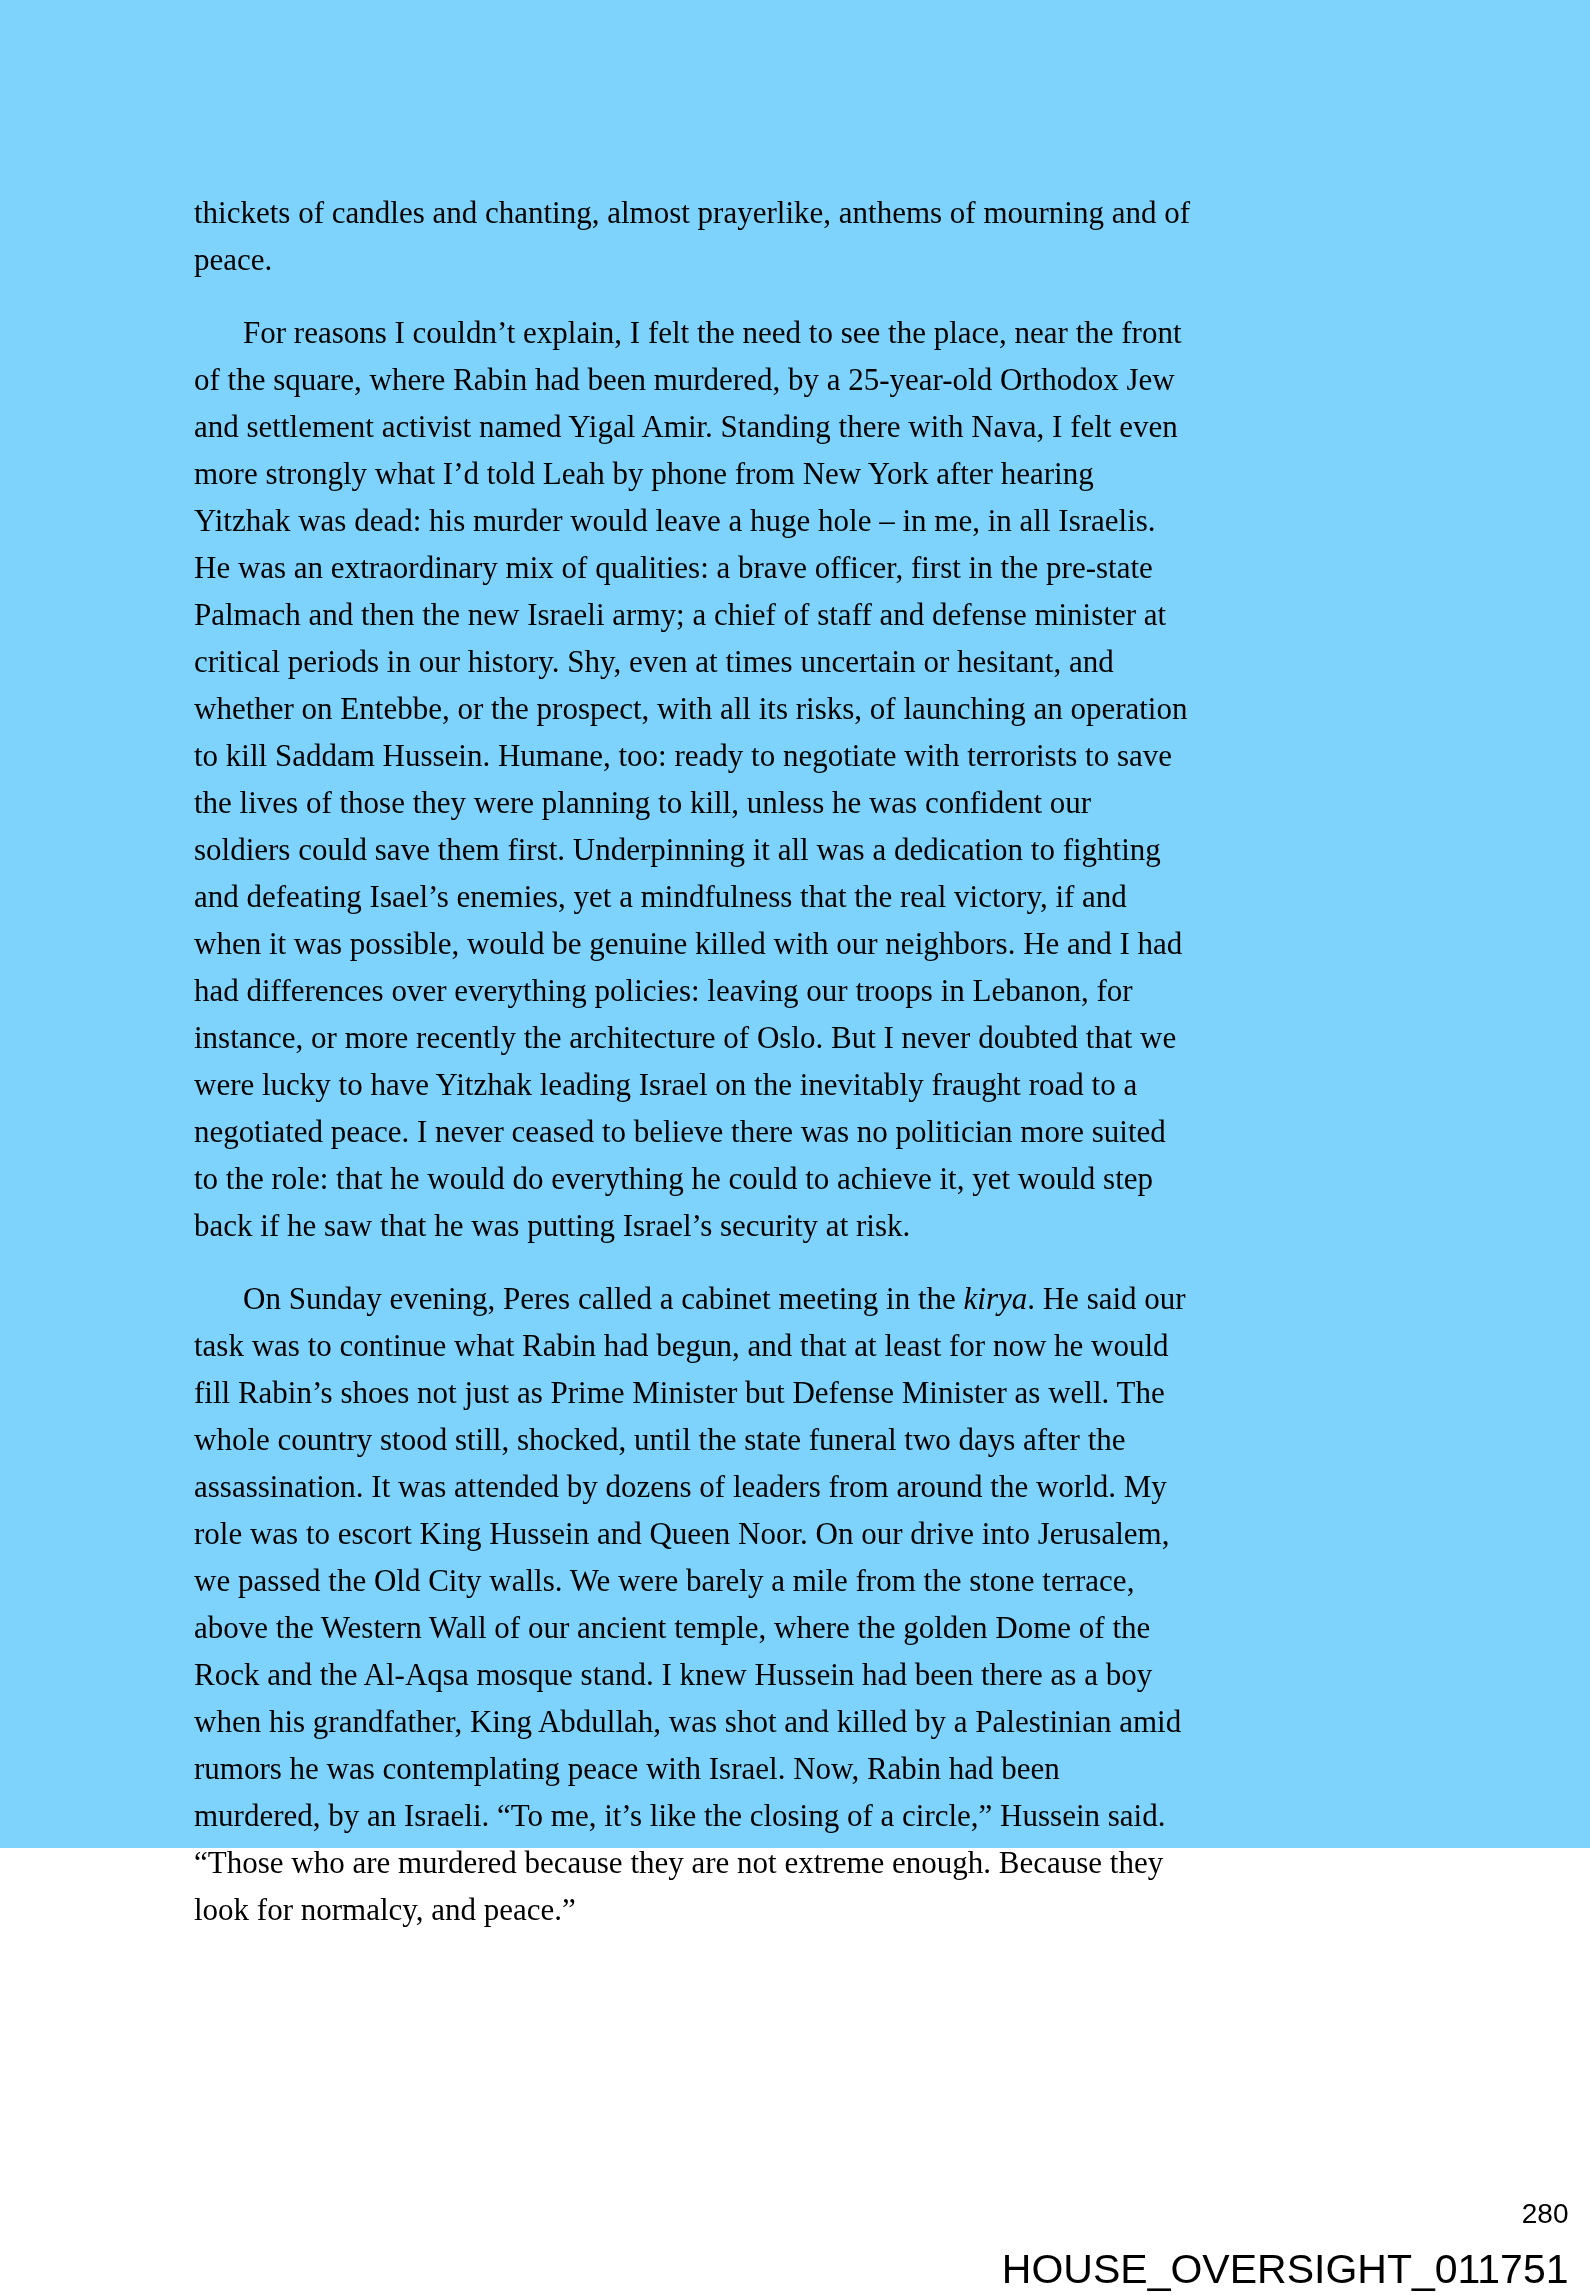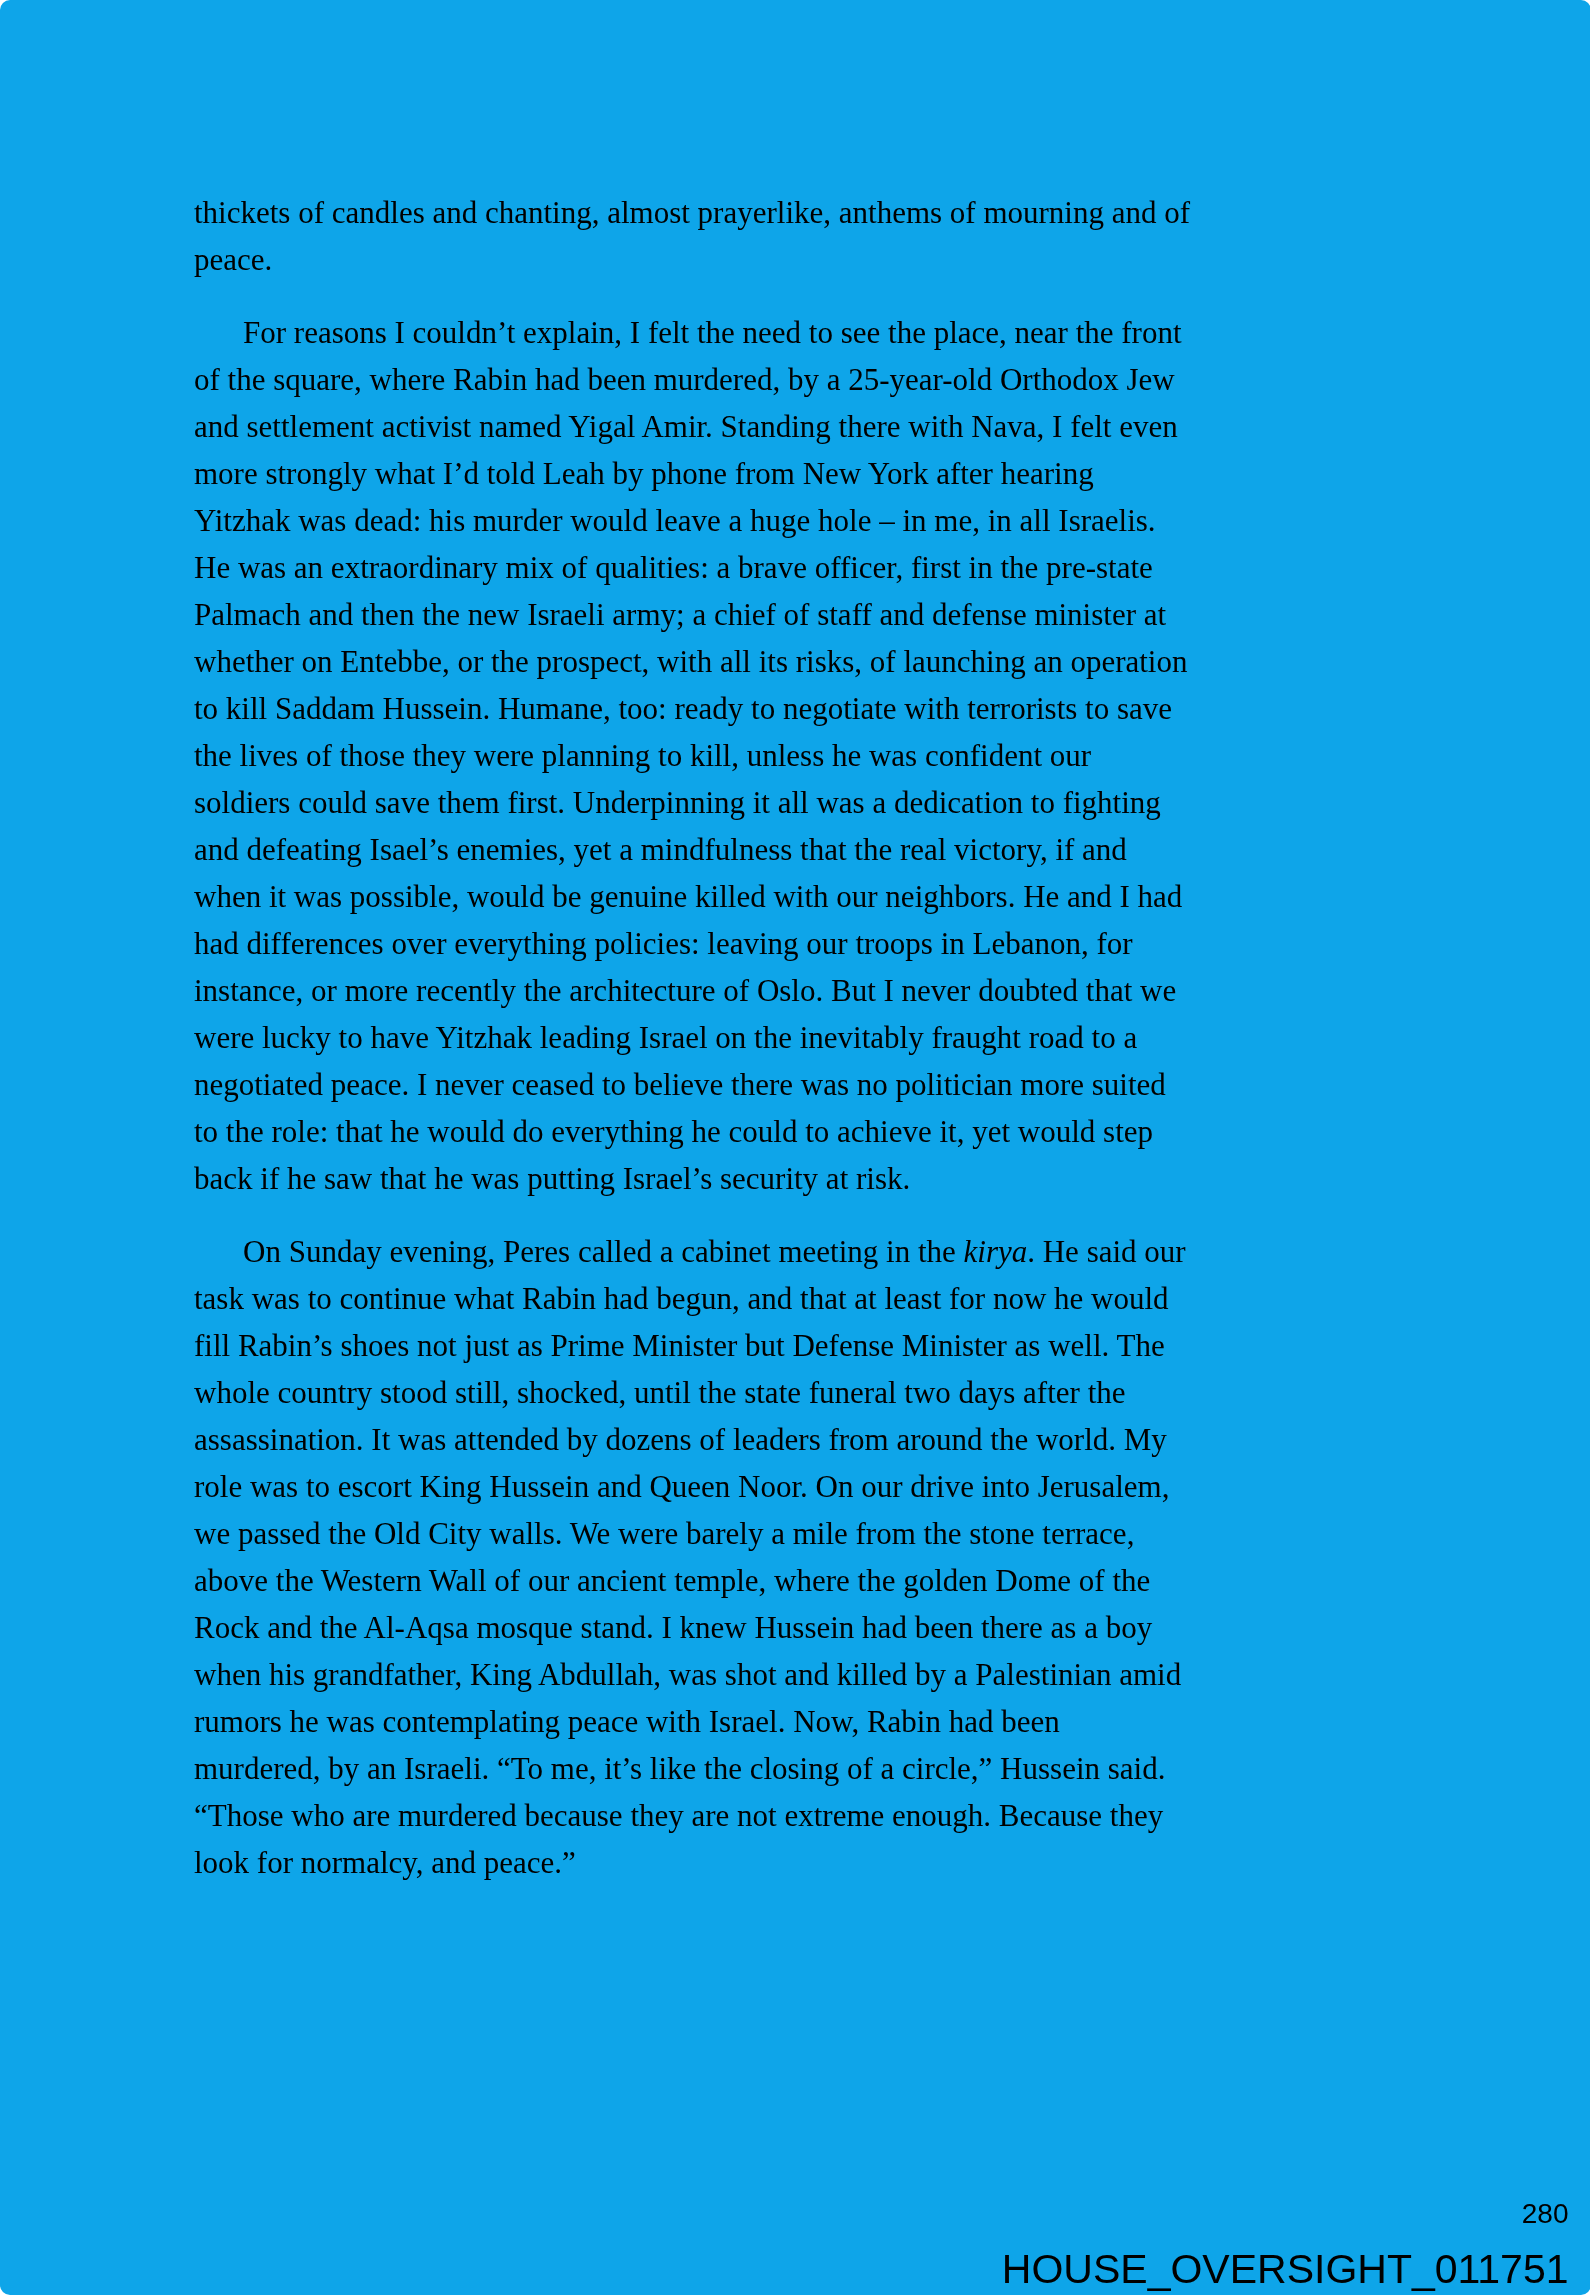--- a/index.html
+++ b/index.html
@@ -6,23 +6,22 @@
   body {
     width: 1591px; height: 2295px;
     background: #ffffff;
     position: relative;
     font-family: "Liberation Serif", serif;
     color: #000000;
     overflow: hidden;
   }
   .page {
     position: absolute; left: 0; top: 0;
-    width: 1591px; height: 2295px;
-    background: #0ea5e9;
-    border-radius: 10px;
+    width: 1591px; height: 1848px;
+    background: #7dd3fc;
   }
   .text-block {
     position: absolute;
     left: 194px; top: 189px;
     width: 1206px;
     font-size: 31px;
     line-height: 47px;
     letter-spacing: 0px;
   }
   .para { margin: 0 0 26px 0; }
@@ -63,20 +62,21 @@
 
     <div class="para">
       <div class="line indent">For reasons I couldn’t explain, I felt the need to see the place, near the front</div>
       <div>
           <div class="line">of the square, where Rabin had been murdered, by a 25-year-old Orthodox Jew</div>
           <div class="line">and settlement activist named Yigal Amir. Standing there with Nava, I felt even</div>
           <div class="line">more strongly what I’d told Leah by phone from New York after hearing</div>
           <div class="line">Yitzhak was dead: his murder would leave a huge hole – in me, in all Israelis.</div>
           <div class="line">He was an extraordinary mix of qualities: a brave officer, first in the pre-state</div>
           <div class="line">Palmach and then the new Israeli army; a chief of staff and defense minister at</div>
+          <div class="line">critical periods in our history. Shy, even at times uncertain or hesitant, and</div>
           <div class="line">whether on Entebbe, or the prospect, with all its risks, of launching an operation</div>
           <div class="line">to kill Saddam Hussein. Humane, too: ready to negotiate with terrorists to save</div>
           <div class="line">the lives of those they were planning to kill, unless he was confident our</div>
           <div class="line">soldiers could save them first. Underpinning it all was a dedication to fighting</div>
           <div class="line">and defeating Isael’s enemies, yet a mindfulness that the real victory, if and</div>
           <div class="line">when it was possible, would be genuine killed with our neighbors. He and I had</div>
           <div class="line">had differences over everything policies: leaving our troops in Lebanon, for</div>
           <div class="line">instance, or more recently the architecture of Oslo. But I never doubted that we</div>
           <div class="line">were lucky to have Yitzhak leading Israel on the inevitably fraught road to a</div>
           <div class="line">negotiated peace. I never ceased to believe there was no politician more suited</div>

